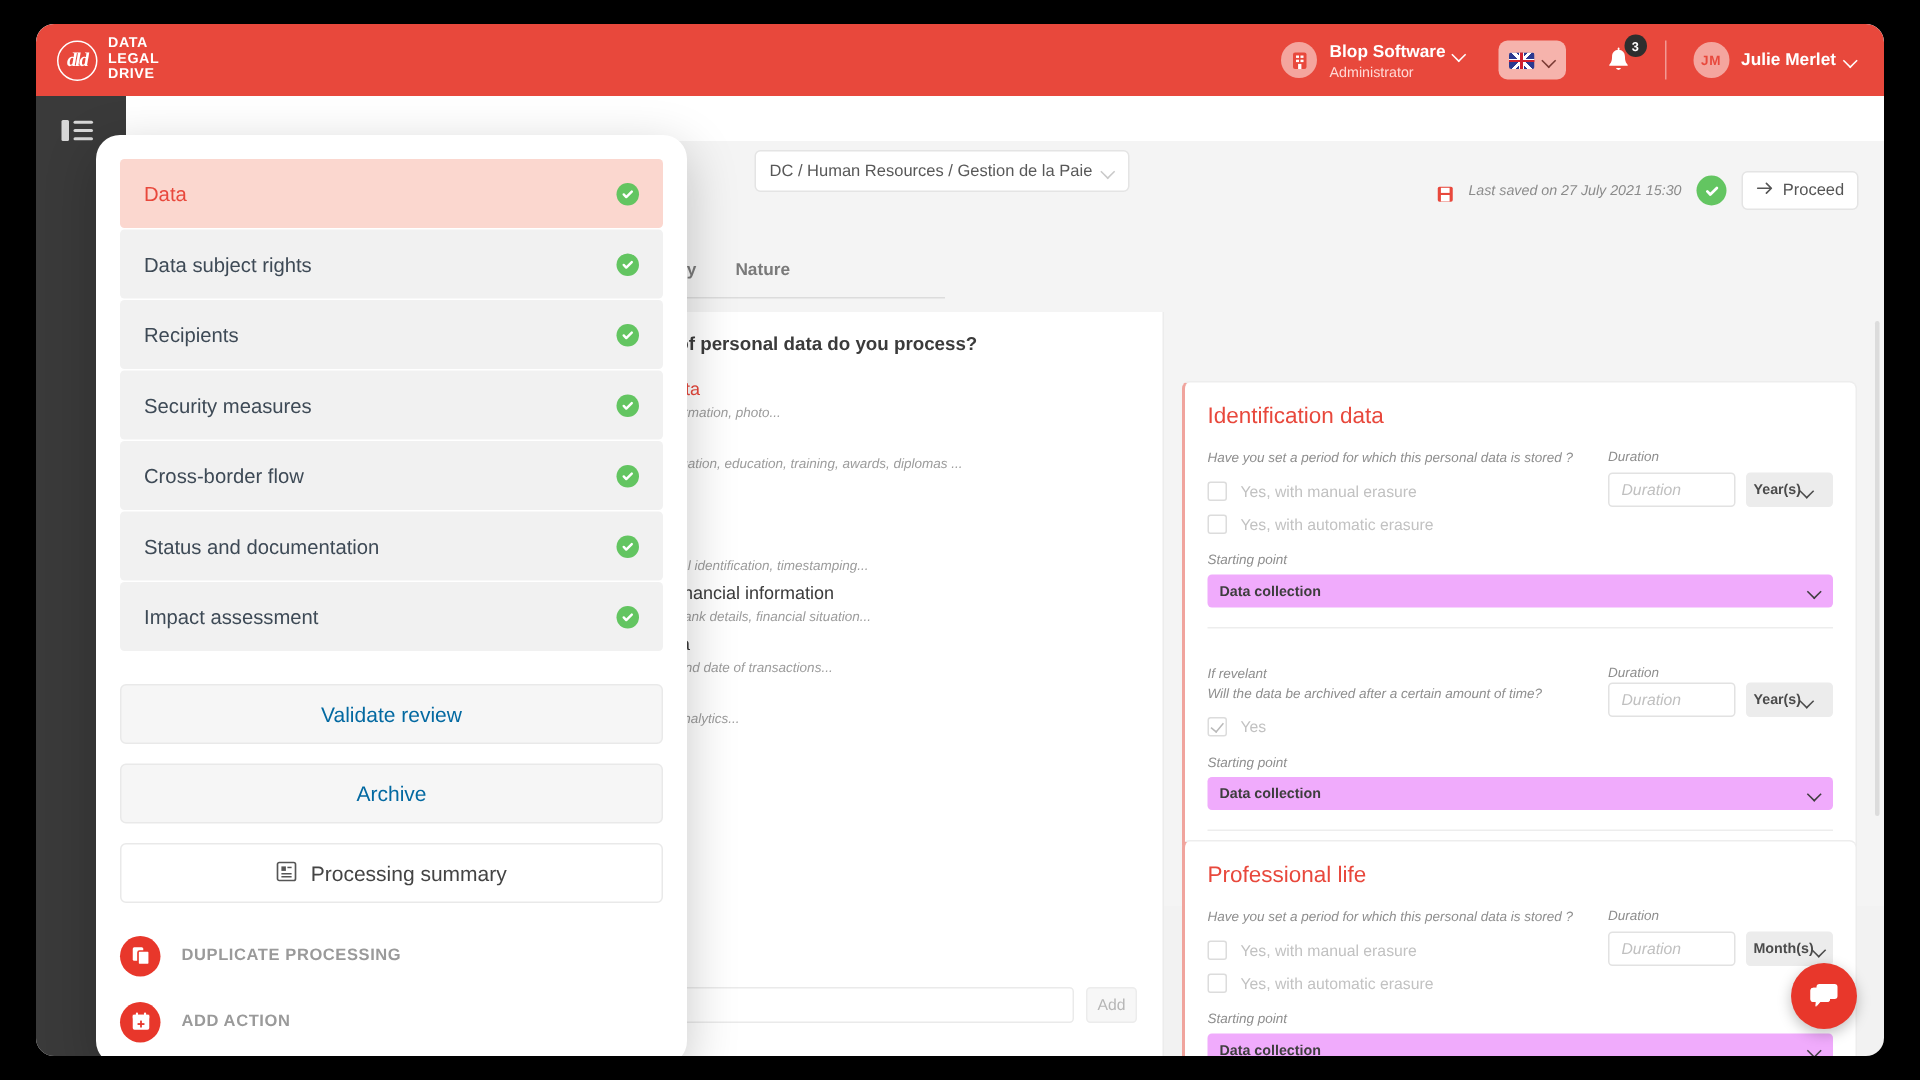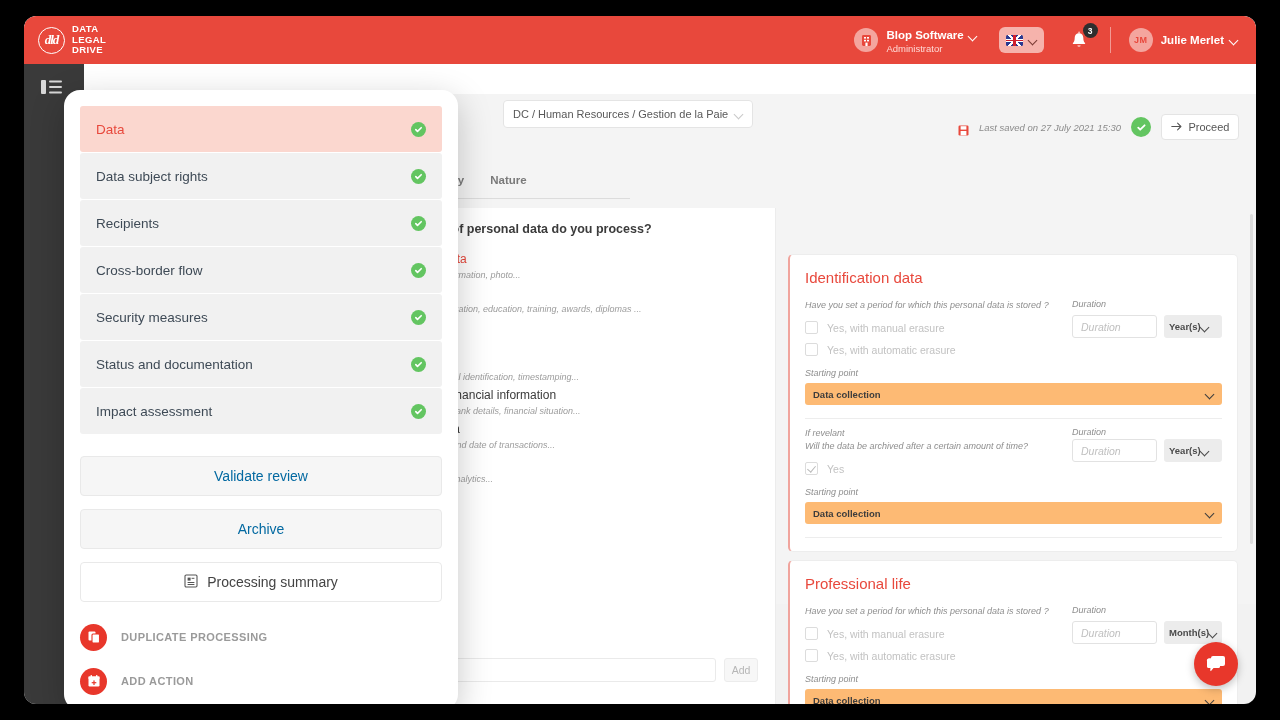--- a/index.html
+++ b/index.html
@@ -276,21 +276,21 @@
     background: #ececec; border-radius: 3px;
     display: flex; align-items: center; justify-content: flex-start;
     padding: 0 5px; font-size: 9.5px; color: #4b4b4b; font-weight: 700;
   }
   .unit-select .chev { color: #4b4b4b; }
 
   .sp-label {
     font-size: 9px; color: #8e8e8e; font-style: italic; margin-top: 12px;
   }
   .sp-select {
-    margin-top: 5px; height: 22px; background: #fdba74; border-radius: 3px;
+    margin-top: 5px; height: 22px; background: #f0abfc; border-radius: 3px;
     display: flex; align-items: center; justify-content: space-between;
     padding: 0 8px; font-size: 9.5px; color: #3d3d3d; font-weight: 700;
   }
   .sp-select .chev { color: #3d3d3d; }
   .hr { height: 1px; background: #ededed; margin: 13px 0 0 0; }
 
   
   #rail-scroll {
     position: absolute; right: 3px; top: 150px; width: 3px; height: 330px;
     background: #dcdcdc; border-radius: 2px;
@@ -539,21 +539,21 @@
         </div>
 
         <div class="sp-label">Starting point</div>
         <div class="sp-select">
           <span>Data collection</span>
           <span class="chev"></span>
         </div>
 
         <div class="hr"></div>
 
-        <div class="qrow" style="margin-top:8px">
+        <div class="qrow" style="margin-top:24px">
           <div class="q-label">If revelant</div>
           <div class="q-label">Will the data be archived after a certain amount of time?</div>
           <div class="dur-label">Duration</div>
 
           <div class="cb-row">
             <span class="cb checked"></span>
             <span class="cb-text">Yes</span>
           </div>
 
           <div class="dur-group" style="top:12px">
@@ -631,29 +631,29 @@
     </div>
     <div class="ov-item">
       <span>Recipients</span>
       <span class="ov-check">
         <svg width="9" height="9" viewBox="0 0 9 9">
             <path d="M1.8 4.6l1.7 1.8 3.7-3.7" stroke="#fff" stroke-width="1.6" fill="none" stroke-linecap="round" stroke-linejoin="round"></path>
           </svg>
       </span>
     </div>
     <div class="ov-item">
-      <span>Cross-border flow</span>
+      <span>Security measures</span>
       <span class="ov-check">
         <svg width="9" height="9" viewBox="0 0 9 9">
             <path d="M1.8 4.6l1.7 1.8 3.7-3.7" stroke="#fff" stroke-width="1.6" fill="none" stroke-linecap="round" stroke-linejoin="round"></path>
           </svg>
       </span>
     </div>
     <div class="ov-item">
-      <span>Security measures</span>
+      <span>Cross-border flow</span>
       <span class="ov-check">
         <svg width="9" height="9" viewBox="0 0 9 9">
             <path d="M1.8 4.6l1.7 1.8 3.7-3.7" stroke="#fff" stroke-width="1.6" fill="none" stroke-linecap="round" stroke-linejoin="round"></path>
           </svg>
       </span>
     </div>
     <div class="ov-item">
       <span>Status and documentation</span>
       <span class="ov-check">
         <svg width="9" height="9" viewBox="0 0 9 9">

